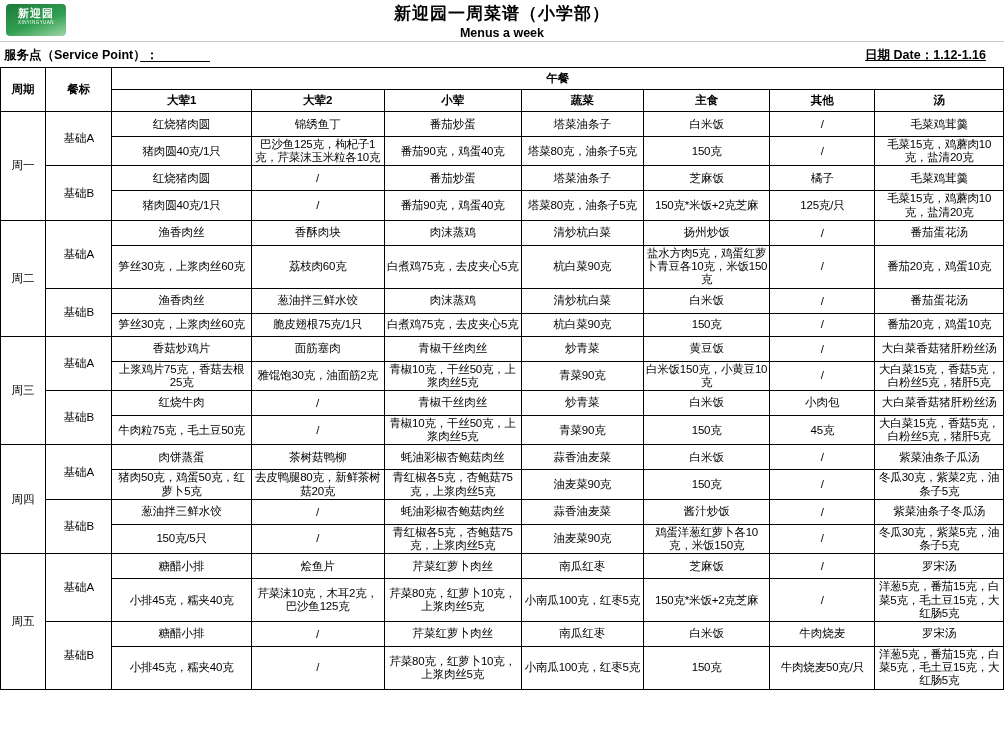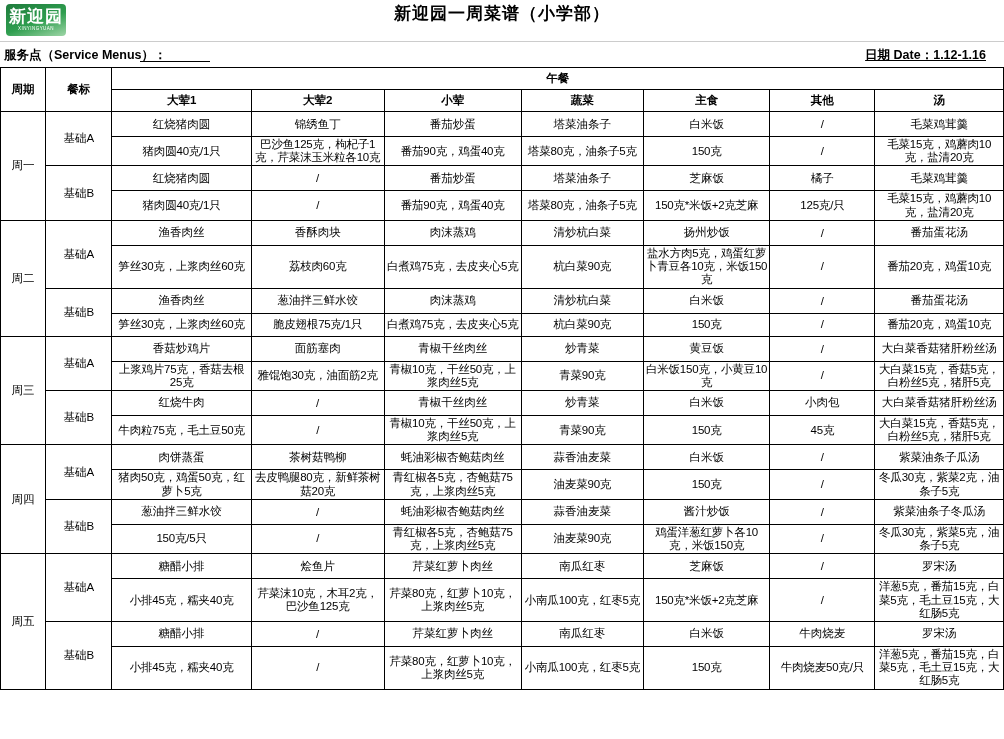--- a/index.html
+++ b/index.html
@@ -27,21 +27,21 @@
     width: 60px; height: 32px;
     border-radius: 4px;
     background: linear-gradient(160deg,#1e7b3c 0%, #2f9e4f 55%, #9fd6a7 100%);
     color: #fff;
     font-size: 9px;
     line-height: 1.05;
     text-align: center;
     padding-top: 4px;
     overflow: hidden;
   }
-  .logo .l1 { font-size: 17px; font-weight: bold; letter-spacing: 1px; }
+  .logo .l1 { font-size: 11px; font-weight: bold; letter-spacing: 1px; }
   .logo .l2 { font-size: 5px; letter-spacing: .5px; transform: scale(.9); }
   .title-main {
     text-align: center;
     font-size: 17px;
     font-weight: bold;
     padding-top: 2px;
     letter-spacing: 1px;
   }
   .title-sub {
     text-align: center;
@@ -129,24 +129,25 @@
 <body>
 
 <div id="page">
 
   <div class="top-bar">
     <div class="logo">
       <div class="l1">新迎园</div>
       <div class="l2">XINYINGYUAN</div>
     </div>
     <div class="title-main">新迎园一周菜谱（小学部）</div>
+    <div class="title-sub">Menus a week</div>
   </div>
 
   <div class="info-row">
-    <div class="service-point">服务点（Service Menus）：</div>
+    <div class="service-point">服务点（Service Point）：</div>
     <div class="service-line"></div>
     <div class="date-label">日期 Date：1.12-1.16</div>
   </div>
 
   <table class="menu">
     <colgroup>
       <col class="c-day">
         <col class="c-meal">
       <col class="c-d1">
         <col class="c-d2">

